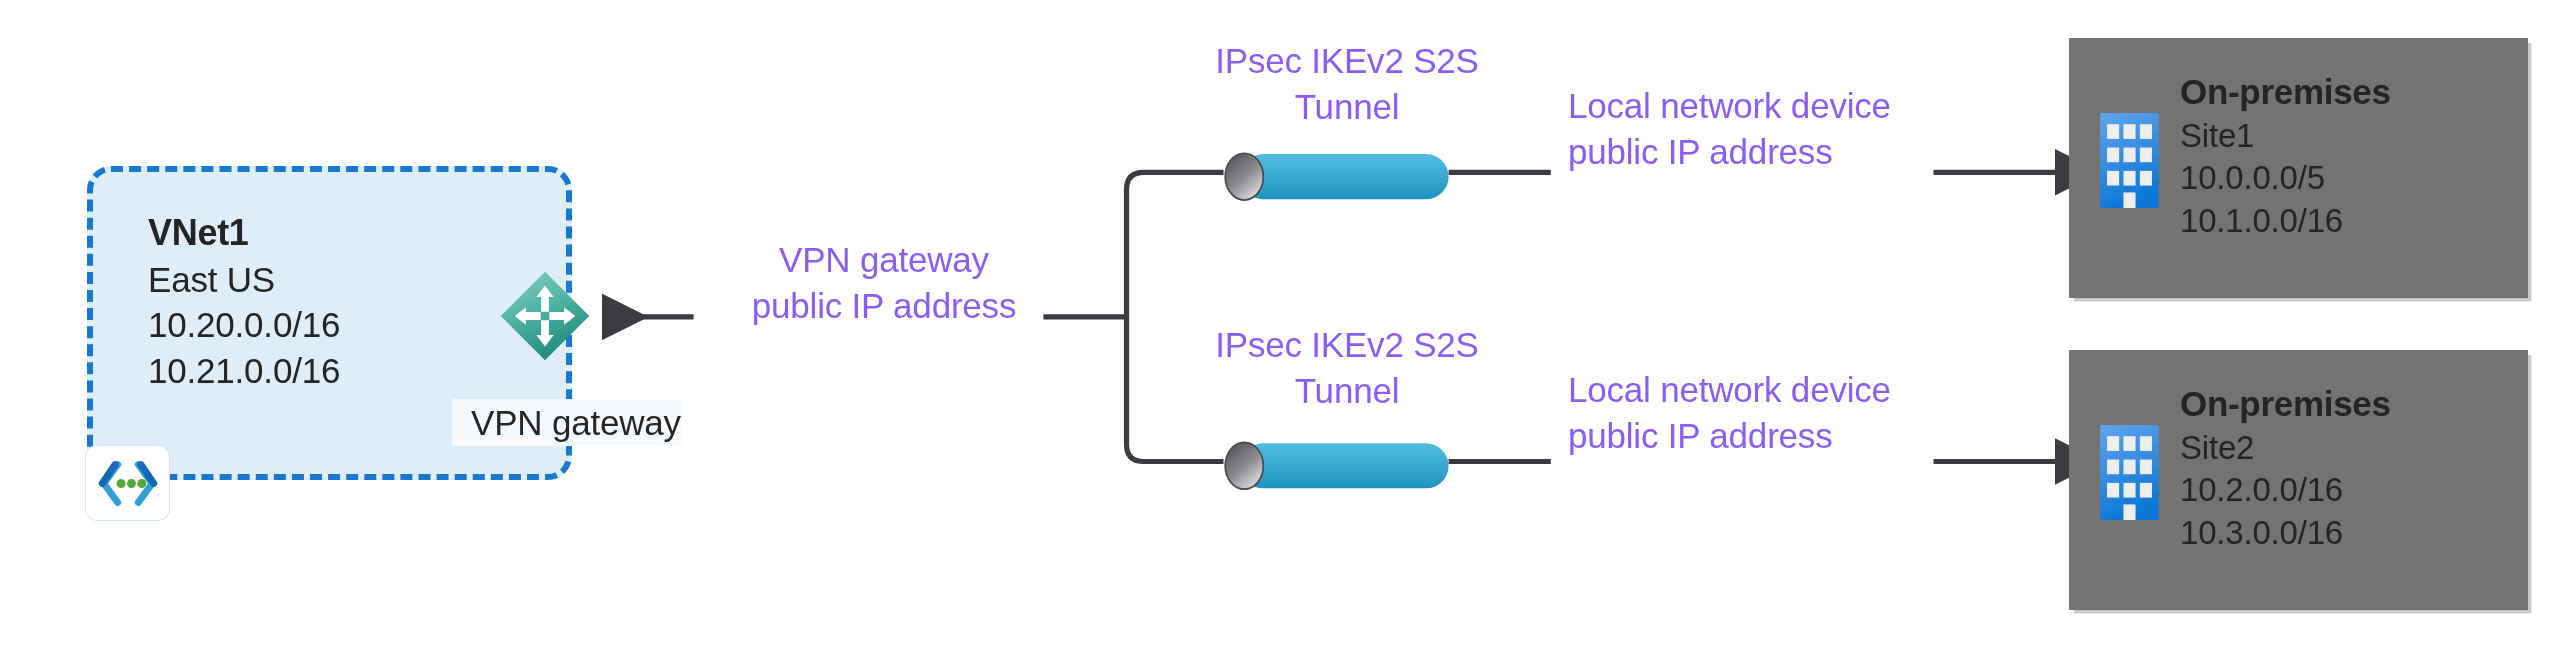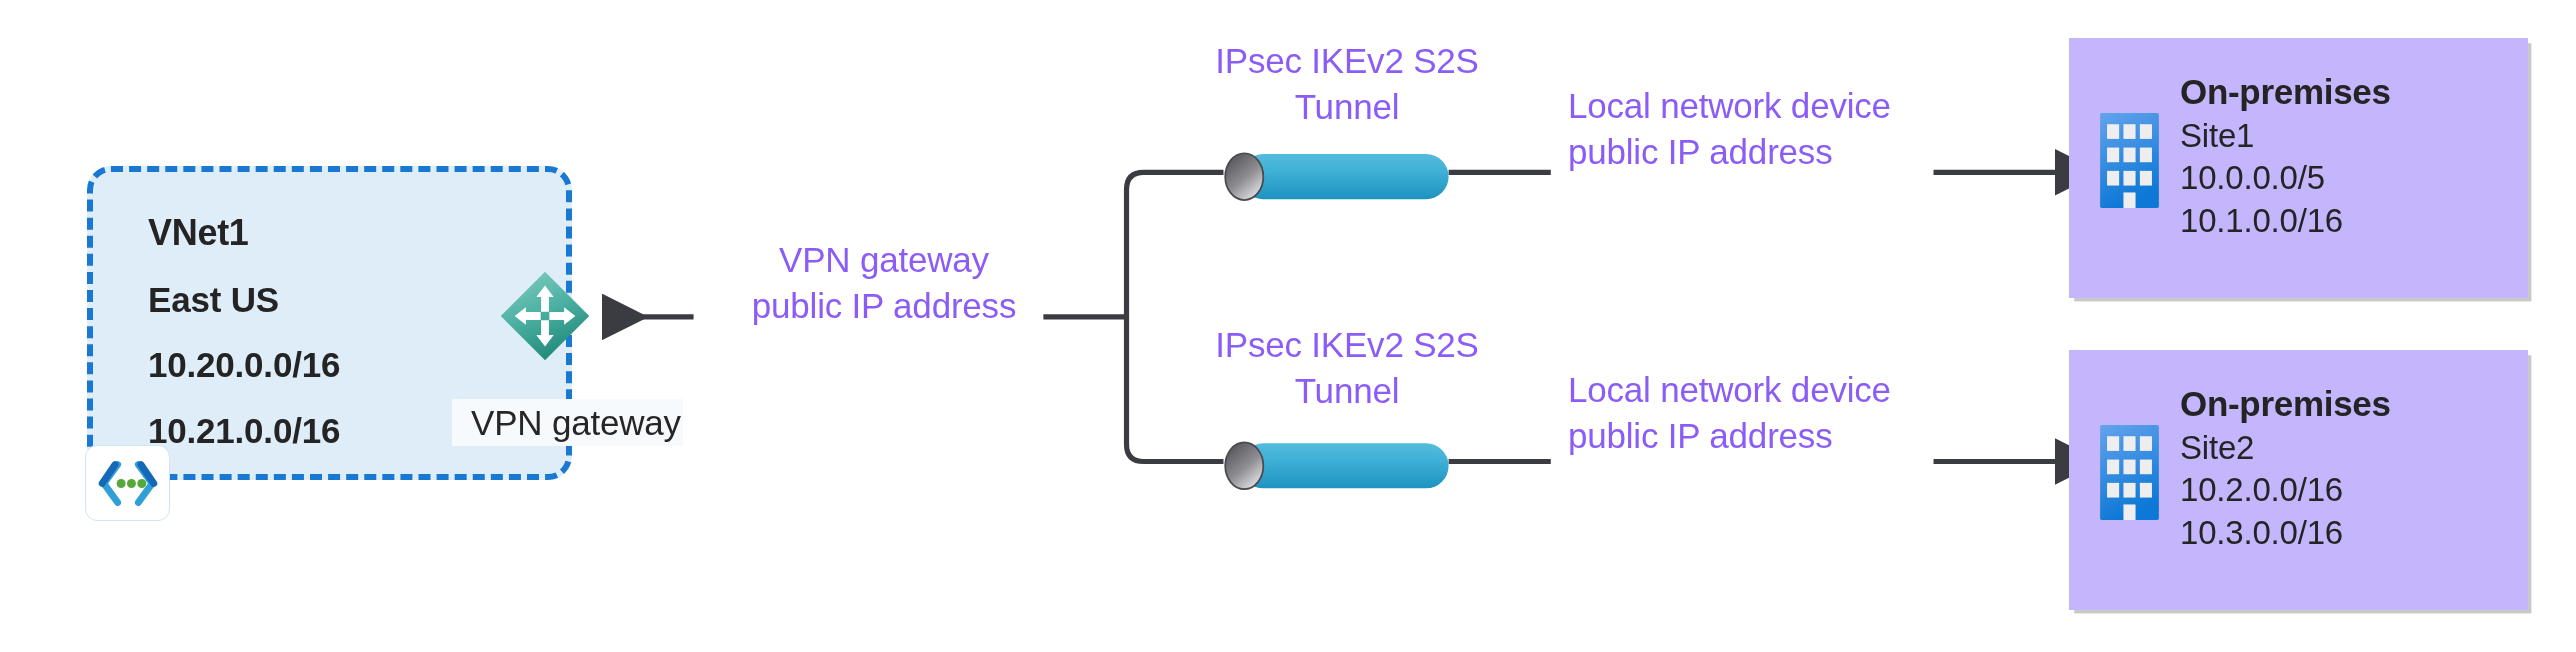--- a/index.html
+++ b/index.html
@@ -38,23 +38,22 @@
     color: #242424;
     line-height: 1.30;
   }
   .vnet-title {
     font-size: 36px;
     font-weight: bold;
     letter-spacing: -0.3px;
   }
   .vnet-line {
     font-size: 35px;
-    font-weight: bold;
+    font-weight: normal;
     letter-spacing: -0.2px;
-    margin-top: 20px;
   }
 
   
   .vnet-badge {
     position: absolute;
     left: 85px;
     top: 445px;
     width: 85px;
     height: 76px;
     background: #ffffff;
@@ -121,21 +120,21 @@
   .lbl-lnd-bot {
     left: 1568px;
     top: 367px;
     width: 416px;
     text-align: left;
   }
 
   
   .onprem {
     position: absolute;
-    background: #c4b5fd;
+    background: #737373;
     box-shadow: 4.3px 4.3px 0 -0.9px #c9c9c7;
     box-sizing: border-box;
   }
   .onprem-1 { left: 2069px; top: 38px;  width: 459px; height: 260px; }
   .onprem-2 { left: 2069px; top: 350px; width: 459px; height: 260px; }
   .onprem-icon {
     position: absolute;
     left: 31px;
     top: 75px;
     width: 59px;

